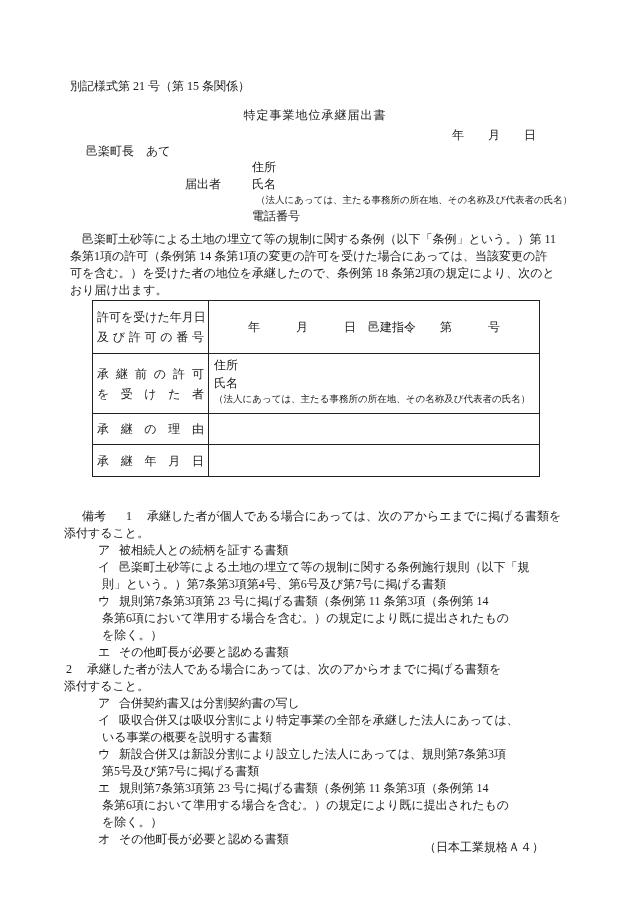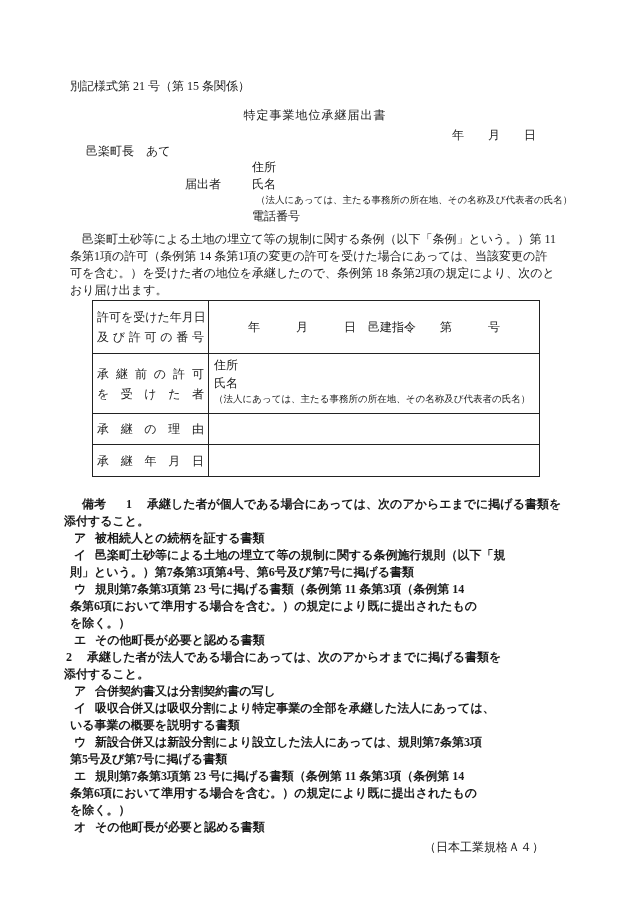--- a/index.html
+++ b/index.html
@@ -39,30 +39,30 @@
     padding:0 4px;
     display:flex;flex-direction:column;justify-content:center;
     font-size:12px;line-height:20px;
   }
   .jline{width:100%;}
   .tvalue{flex:1 1 auto;box-sizing:border-box;padding:2px 5px;font-size:12px;}
   .tvalue.vcenter{display:flex;align-items:center;justify-content:center;white-space:pre;text-align:center;}
   .tval-line{line-height:18px;white-space:pre;}
   .tval-note{font-size:9.5px;line-height:14px;}
   
-  #remarks{left:0;top:496px;width:630px;font-weight:bold;}
+  #remarks{left:0;top:508px;width:630px;}
   .rm-line{font-size:12px;line-height:17px;white-space:pre;}
   .rm-l1{padding-left:82px;}
   .rm-head{display:inline-block;width:44px;}
   .rm-nummk{display:inline-block;width:21px;}
   .rm-num{padding-left:66px;}
-  .rm-item{padding-left:74px;}
+  .rm-item{padding-left:98px;}
   .rm-itemmk{display:inline-block;width:21px;}
   .rm-text{padding-left:64px;}
-  .rm-cont{padding-left:70px;}
+  .rm-cont{padding-left:102px;}
   #footer-note{left:424px;top:839px;}
 </style>
 </head>
 <body>
 
 <div class="abs fs12" id="doc-number">別記様式第 21 号（第 15 条関係）</div>
 <div class="abs fs12" id="doc-title">特定事業地位承継届出書</div>
 <div class="abs fs12" id="date-line">年　　月　　日</div>
 <div class="abs fs12" id="addressee">邑楽町長　あて</div>
 

